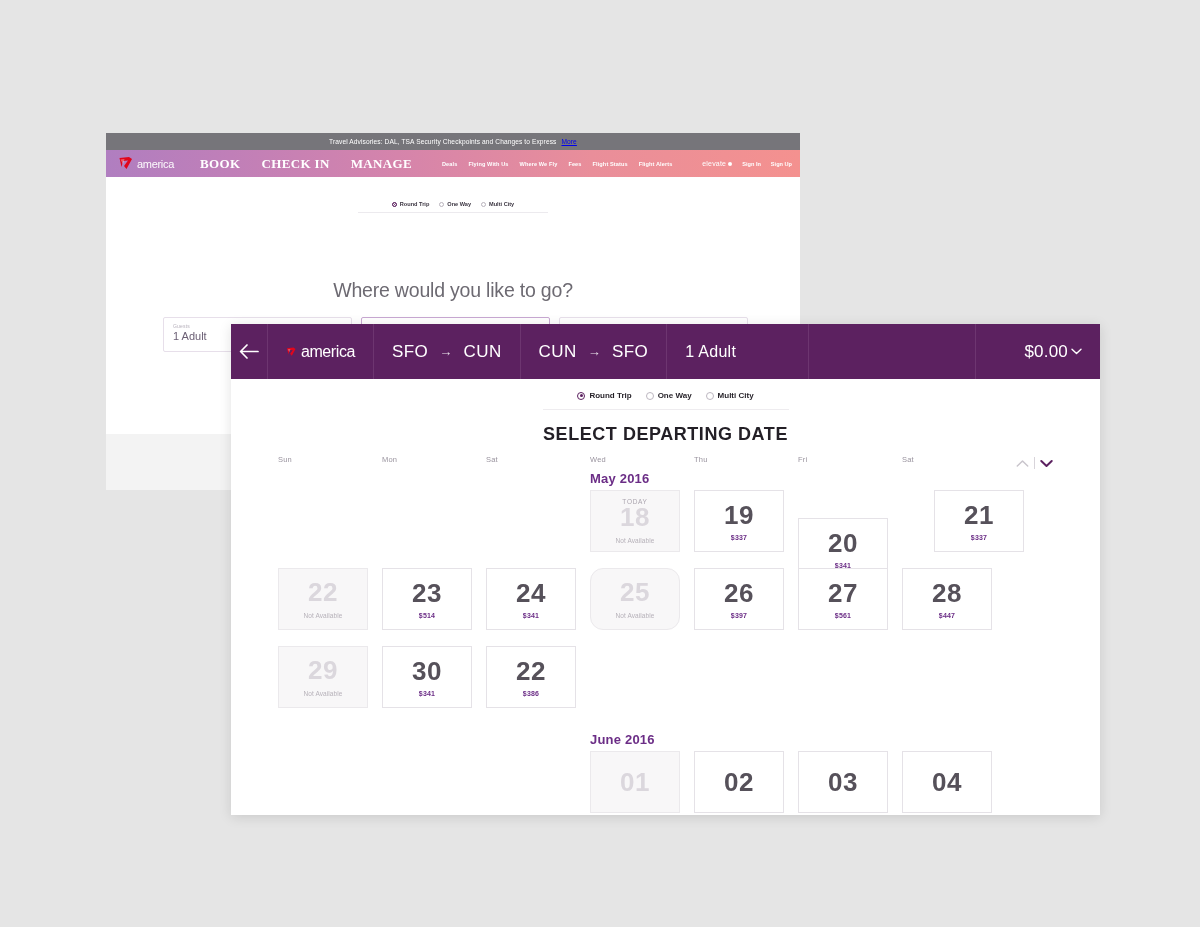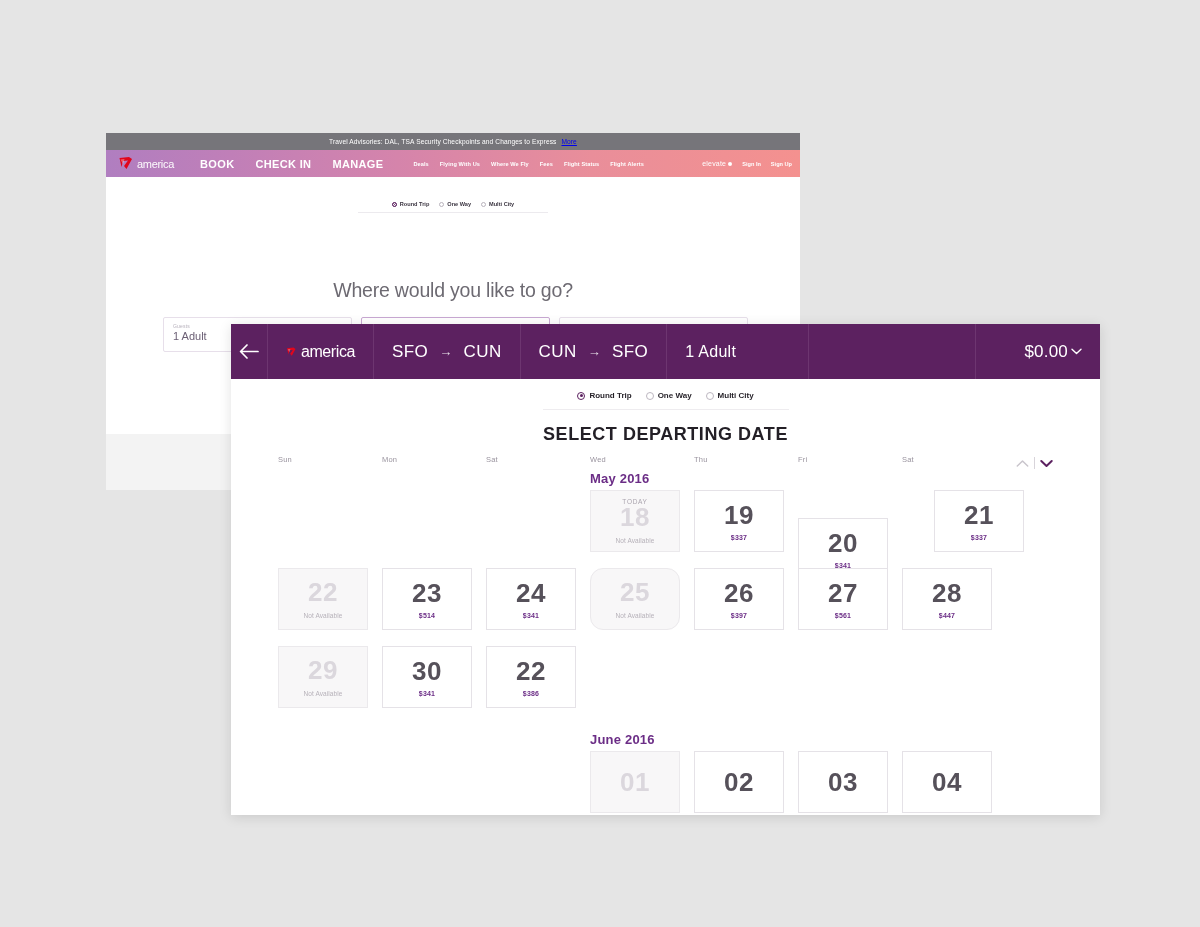--- a/index.html
+++ b/index.html
@@ -29,21 +29,21 @@
     background: linear-gradient(to right,#b07ec0 0%,#c07fb8 18%,#d584ab 42%,#e98e9a 70%,#f4918f 100%);
     display: flex; align-items: center; padding: 0 8px 0 12px;
     position: relative;
   }
   .vxlogo { display:flex; align-items:center; gap:3px; }
   .vxlogo .swoosh {
     width: 16px; height: 15px; display:block;
   }
   .vxlogo .word { color:#fff; font-size:11px; letter-spacing:-.3px; opacity:.96; }
   .mainlinks { display:flex; gap:21px; margin-left:26px; }
-  .mainlinks a { color:#fff; font-size:11px; font-weight:bold; letter-spacing:.35px; text-decoration:none; }
+  .mainlinks a { color:#fff; font-size:13px; font-weight:bold; letter-spacing:.35px; text-decoration:none;font-family:Liberation Serif, serif; }
   .sublinks { display:flex; gap:11px; margin-left:30px; }
   .sublinks a { color:#fff; font-size:5.6px; font-weight:bold; letter-spacing:.1px; text-decoration:none; }
   .rightlinks { margin-left:auto; display:flex; align-items:center; gap:10px; }
   .rightlinks .elev { color:#fff; font-size:7px; letter-spacing:.2px; display:flex; align-items:center; gap:2px;}
   .rightlinks .elev .dot { width:4px;height:4px;border-radius:50%;background:#fff;display:inline-block;}
   .rightlinks a { color:#fff; font-size:5.6px; font-weight:bold; text-decoration:none; }
 
   .bgbody { position:relative; height: 313px; background:#fff; }
   .bg-triptype {
     position:absolute; left:50%; transform:translateX(-50%); top:24px;

